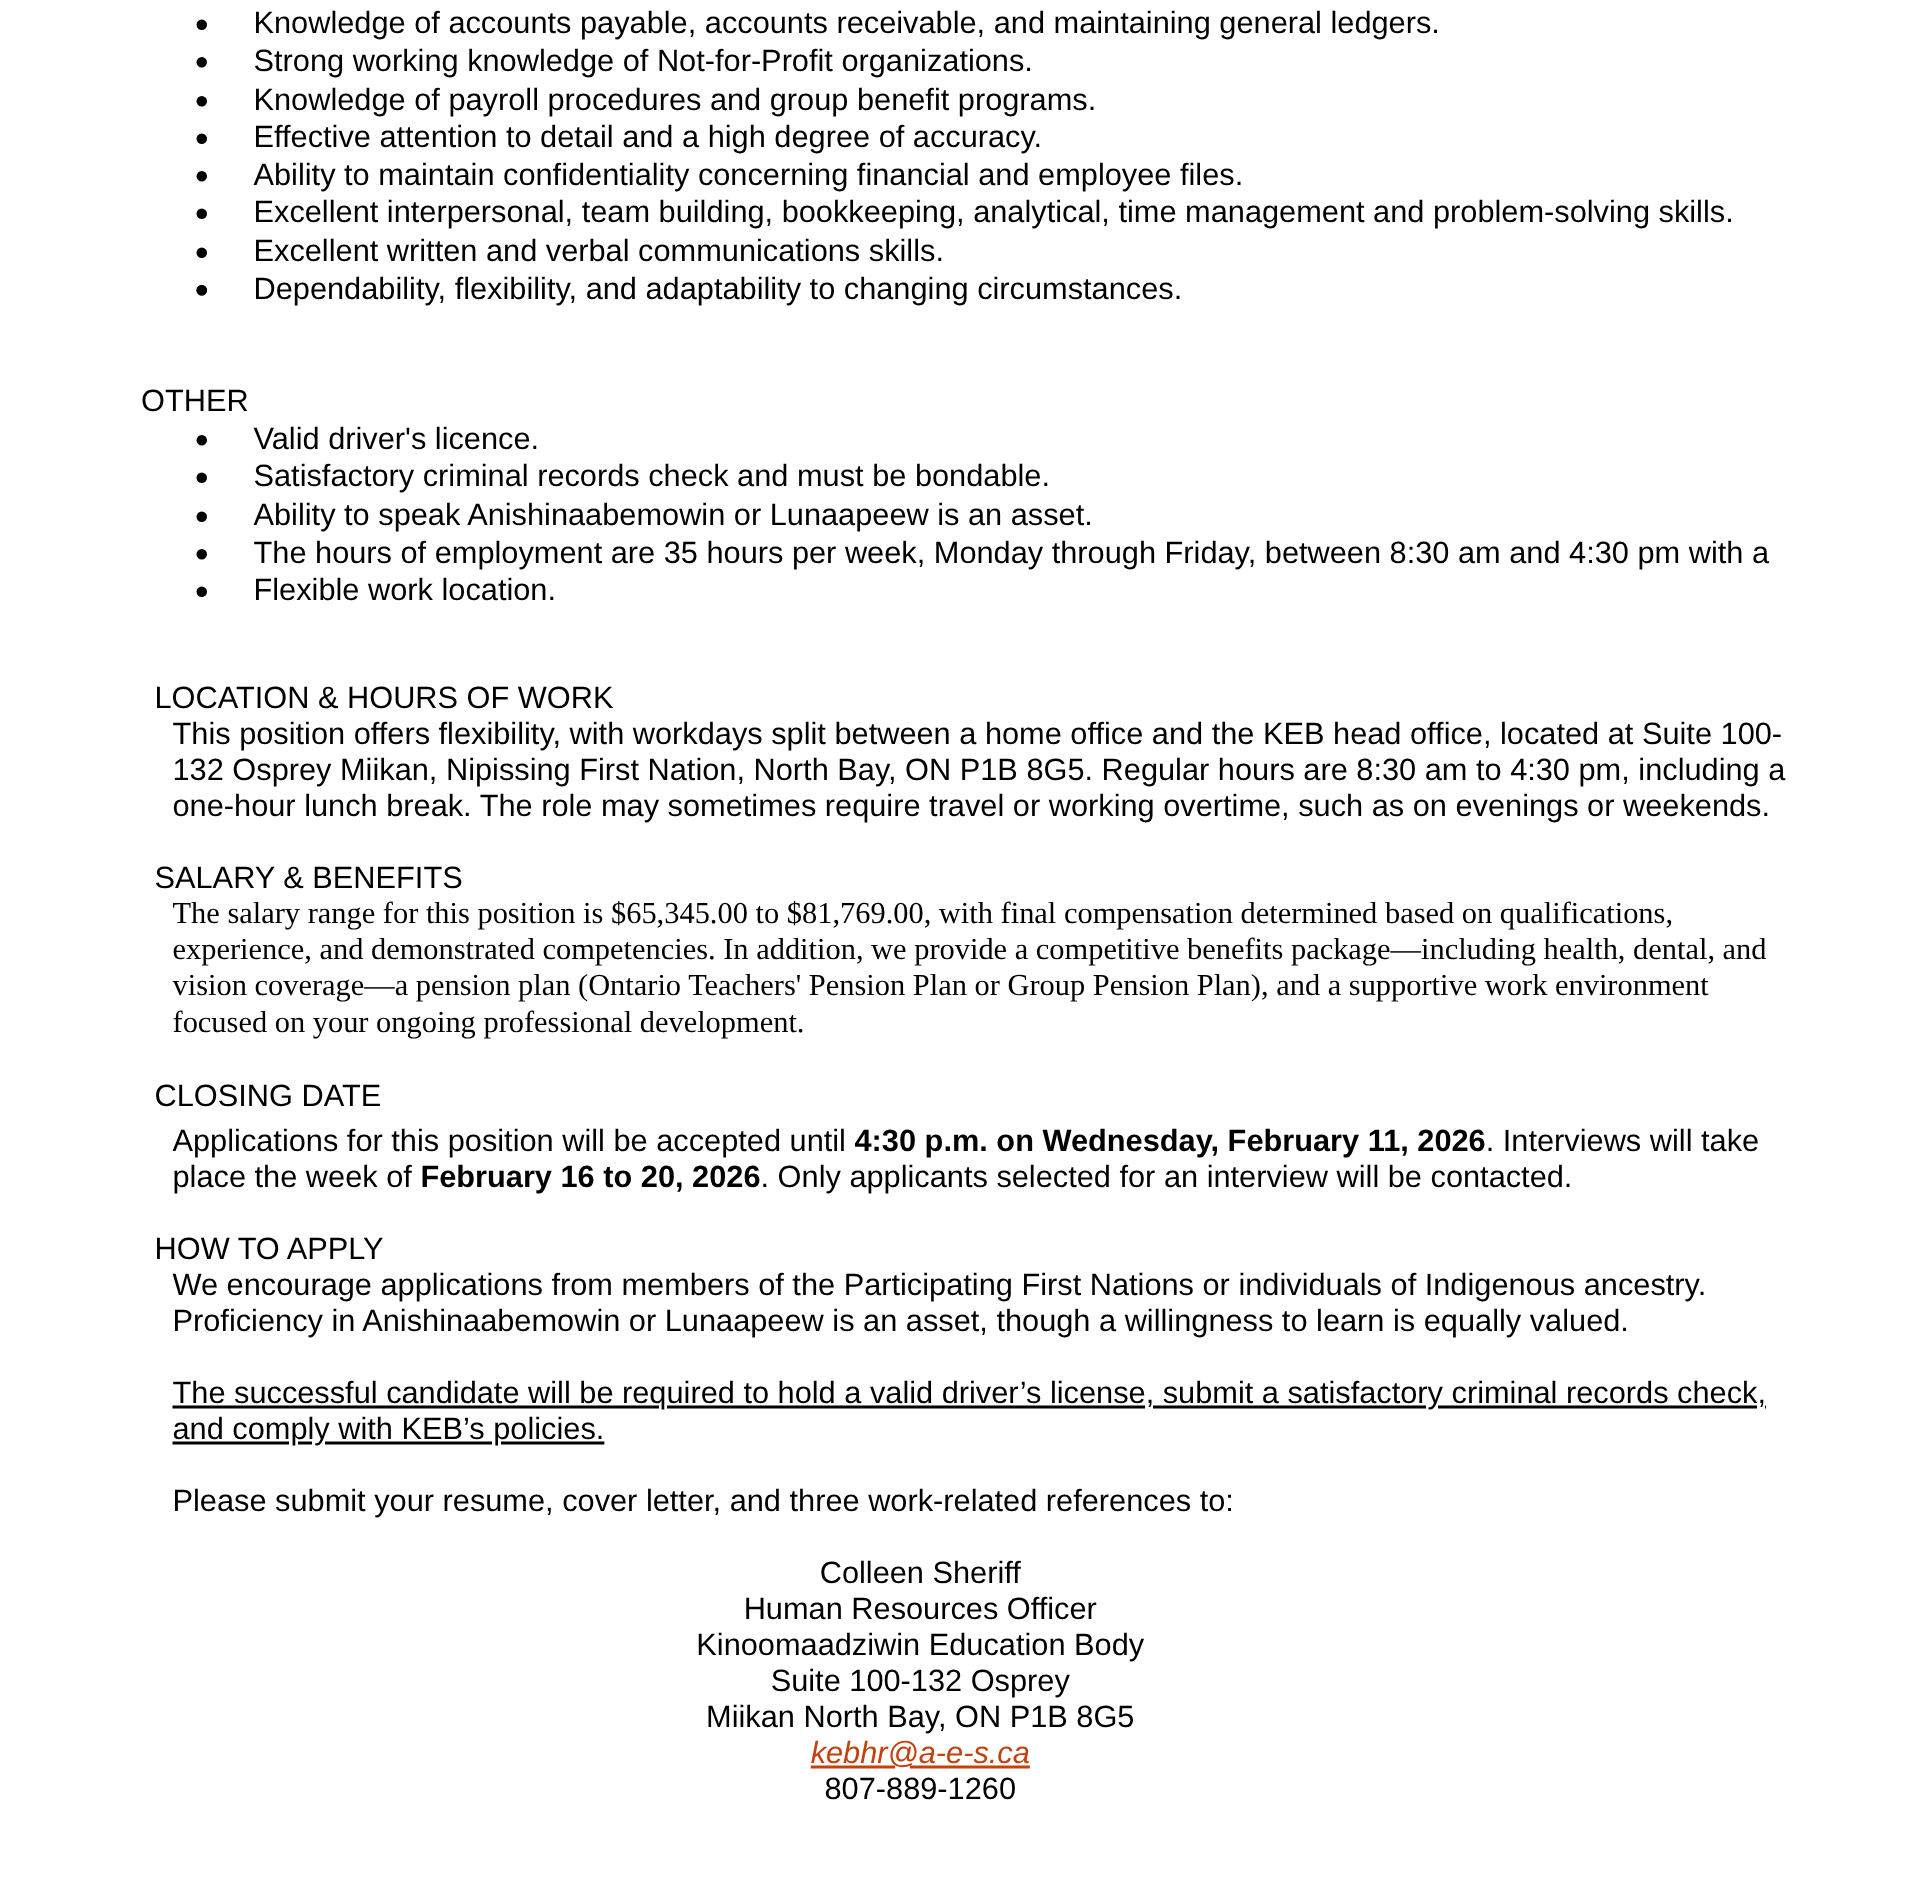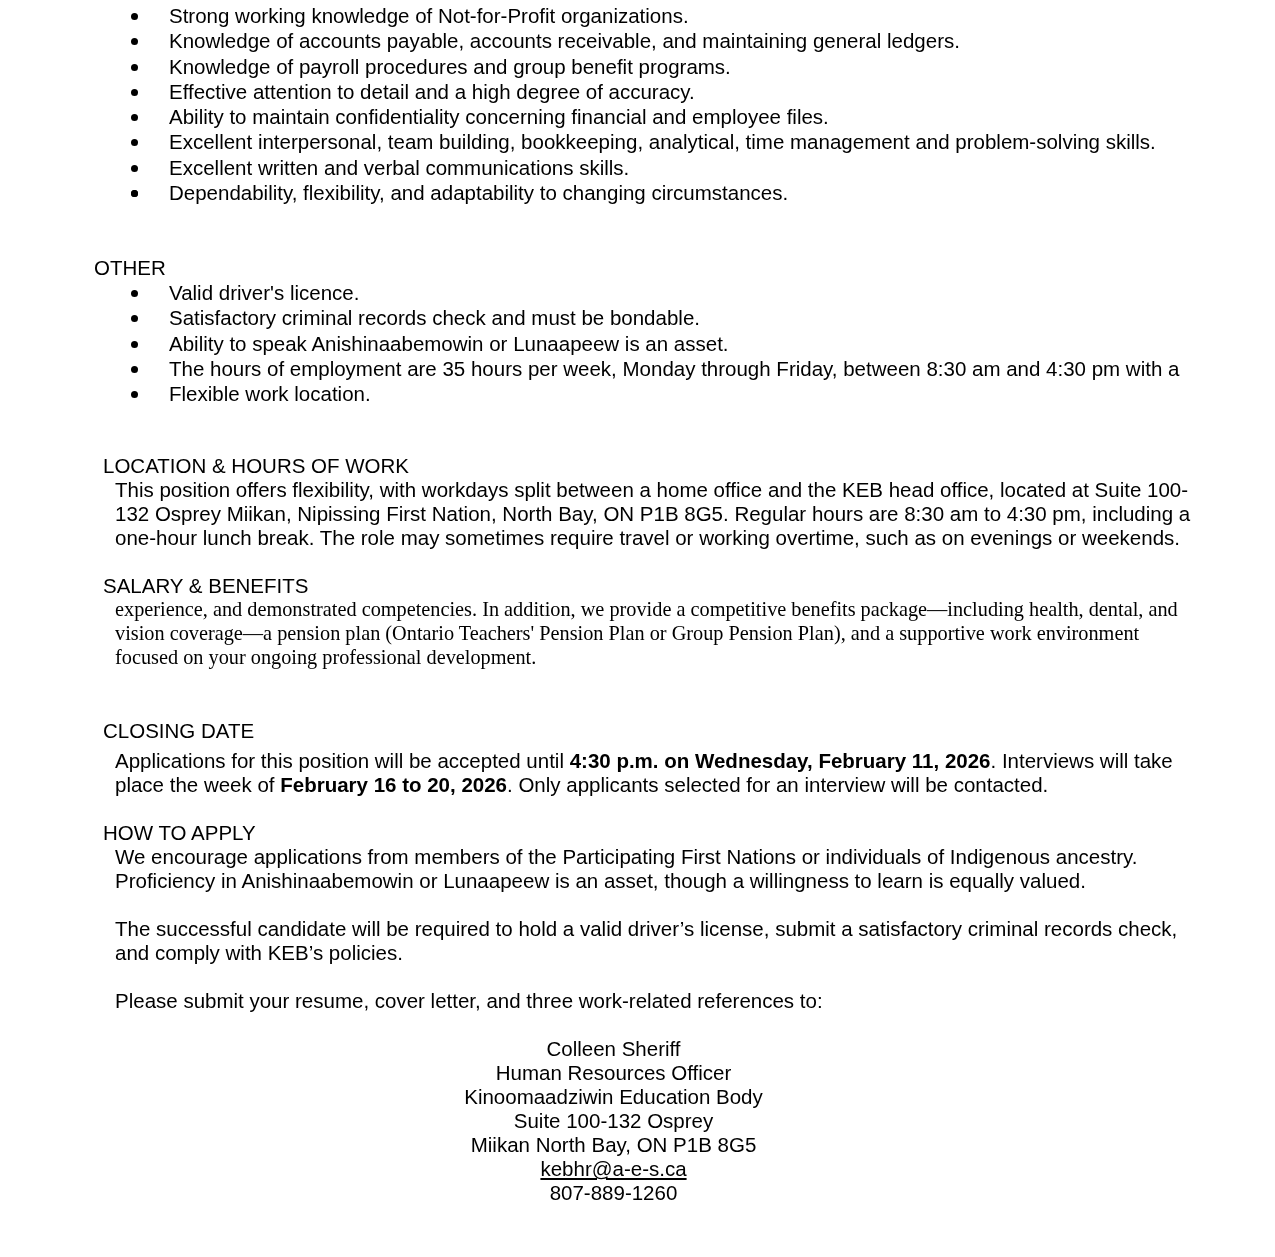--- a/index.html
+++ b/index.html
@@ -14,22 +14,22 @@
   .para { position: absolute; left: 103px; line-height: 24px; margin-left: 12px; }
   .serif { font-family: "Liberation Serif", serif; font-size: 20.3px; line-height: 24.2px; }
   .center { position: absolute; left: 16px; width: 1195px; text-align: center; line-height: 24px; }
   a.email { color: #2e6fb0; text-decoration: underline; }
   b { font-weight: bold; }
 </style>
 </head>
 <body>
 
 <ul class="bullets" style="top:3px;">
+  <li><span class="dot"></span><span>Knowledge of accounts payable, accounts receivable, and maintaining general ledgers.</span></li>
   <li><span class="dot"></span><span>Strong working knowledge of Not-for-Profit organizations.</span></li>
-  <li><span class="dot"></span><span>Knowledge of accounts payable, accounts receivable, and maintaining general ledgers.</span></li>
   <li><span class="dot"></span><span>Knowledge of payroll procedures and group benefit programs.</span></li>
   <li><span class="dot"></span><span>Effective attention to detail and a high degree of accuracy.</span></li>
   <li><span class="dot"></span><span>Ability to maintain confidentiality concerning financial and employee files.</span></li>
   <li><span class="dot"></span><span>Excellent interpersonal, team building, bookkeeping, analytical, time management and problem-solving skills.</span></li>
   <li><span class="dot"></span><span>Excellent written and verbal communications skills.</span></li>
   <li><span class="dot"></span></li>
   <li><span class="dot"></span><span>Dependability, flexibility, and adaptability to changing circumstances.</span></li>
 </ul>
 
 <div class="abs heading" style="left:94px; top:256px;">OTHER</div>
@@ -43,45 +43,46 @@
 
 <div class="abs heading" style="left:103px; top:454px;">LOCATION &amp; HOURS OF WORK</div>
 <div class="para" style="top:478px;">
   <div class="abs" style="position:static;">This position offers flexibility, with workdays split between a home office and the KEB head office, located at Suite 100-</div>
   <div class="abs" style="position:static;">132 Osprey Miikan, Nipissing First Nation, North Bay, ON P1B 8G5. Regular hours are 8:30 am to 4:30 pm, including a</div>
   <div class="abs" style="position:static;">one-hour lunch break. The role may sometimes require travel or working overtime, such as on evenings or weekends.</div>
 </div>
 
 <div class="abs heading" style="left:103px; top:574px;">SALARY &amp; BENEFITS</div>
 <div class="para serif" style="top:597px;">
+  <div style="white-space:nowrap;">The salary range for this position is $65,345.00 to $81,769.00, with final compensation determined based on qualifications,</div>
   <div style="white-space:nowrap;">experience, and demonstrated competencies. In addition, we provide a competitive benefits package—including health, dental, and</div>
   <div style="white-space:nowrap;">vision coverage—a pension plan (Ontario Teachers' Pension Plan or Group Pension Plan), and a supportive work environment</div>
   <div style="white-space:nowrap;">focused on your ongoing professional development.</div>
 </div>
 
 <div class="abs heading" style="left:103px; top:719px;">CLOSING DATE</div>
 <div class="para" style="top:749px;">
   <div style="white-space:nowrap;"><span>Applications for this position will be accepted until </span><b>4:30 p.m. on Wednesday, February 11, 2026</b><span>. Interviews will take</span></div>
   <div style="white-space:nowrap;"><span>place the week of </span><b>February 16 to 20, 2026</b><span>. Only applicants selected for an interview will be contacted.</span></div>
 </div>
 
 <div class="abs heading" style="left:103px; top:821px;">HOW TO APPLY</div>
 <div class="para" style="top:845px;">
   <div style="white-space:nowrap;">We encourage applications from members of the Participating First Nations or individuals of Indigenous ancestry.</div>
   <div style="white-space:nowrap;">Proficiency in Anishinaabemowin or Lunaapeew is an asset, though a willingness to learn is equally valued.</div>
 </div>
-<div class="para" style="top:917px;">
+<div class="para" style="top:917px;text-decoration:underline;">
   <div style="white-space:nowrap;">The successful candidate will be required to hold a valid driver’s license, submit a satisfactory criminal records check,</div>
   <div style="white-space:nowrap;">and comply with KEB’s policies.</div>
 </div>
 <div class="para" style="top:989px;">
   <div style="white-space:nowrap;">Please submit your resume, cover letter, and three work-related references to:</div>
 </div>
 
 <div class="center" style="top:1037px;">
   <div>Colleen Sheriff</div>
   <div>Human Resources Officer</div>
   <div>Kinoomaadziwin Education Body</div>
   <div>Suite 100-132 Osprey</div>
   <div>Miikan North Bay, ON P1B 8G5</div>
-  <div><a class="email" href="mailto:kebhr@a-e-s.ca" style="color: #000000;">kebhr@a-e-s.ca</a></div>
+  <div><a class="email" href="mailto:kebhr@a-e-s.ca" style="color: #c2410c; font-style: italic;">kebhr@a-e-s.ca</a></div>
   <div>807-889-1260</div>
 </div>
 
 </body></html>

